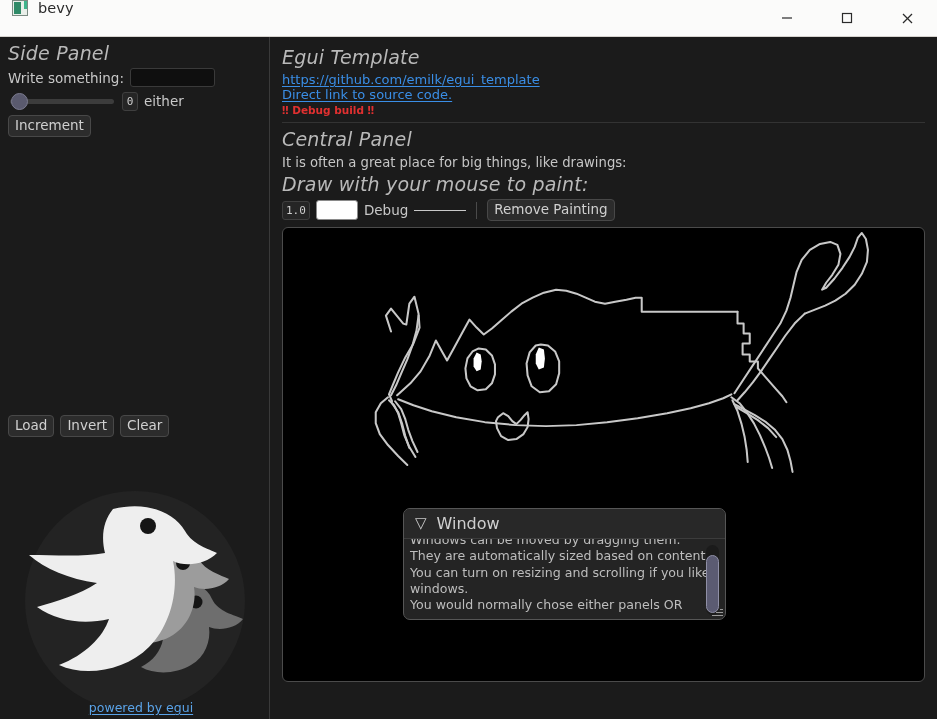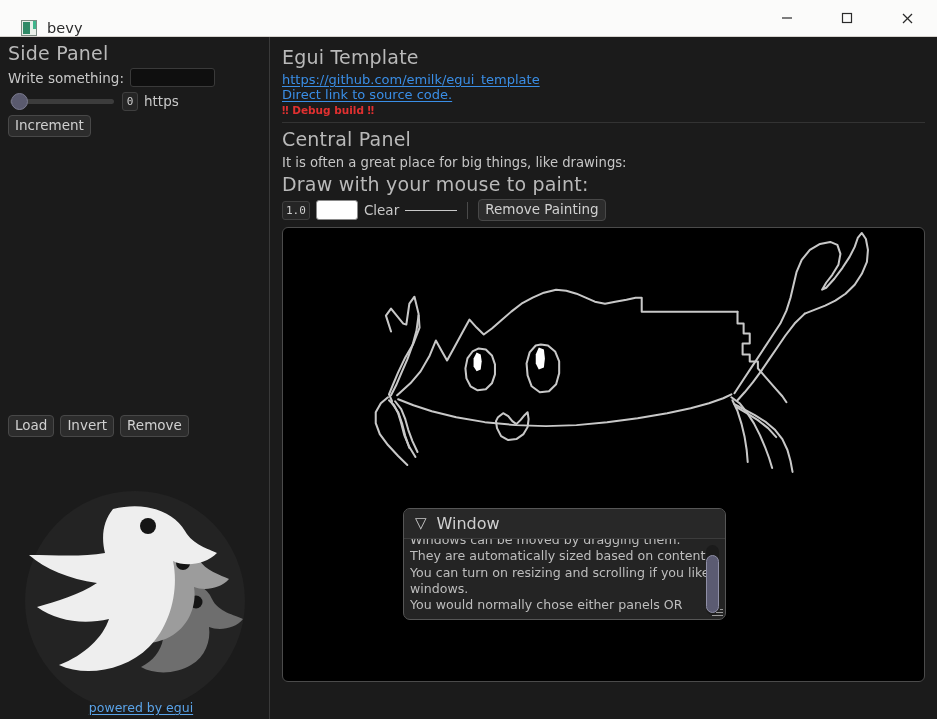--- a/index.html
+++ b/index.html
@@ -15,24 +15,23 @@
     width: 937px; height: 719px;
     position: relative;
     display: flex; flex-direction: column;
     background: #1b1b1b;
   }
 
   #titlebar {
     height: 37px;
     background: #fbfbfa;
     border-bottom: 1px solid #d6d3ce;
-    display: flex; align-items: flex-end;
+    display: flex; align-items: flex-start;
     flex: 0 0 37px;
     position: relative;
-    padding-left: 9px;
   }
   #title-icon {
     width: 16px; height: 16px;
     margin-left: 12px; margin-right: 10px;
     position: relative;
     border: 1px solid #7a8a82;
     background: #e9efe9;
     flex: 0 0 16px;
   }
   #title-icon::before {
@@ -77,20 +76,21 @@
   }
   #sidepanel::after {
     content: ""; position: absolute;
     right: 0; top: 0; bottom: 0; width: 1px;
     background: #3a3a3a;
   }
   .heading {
     font-size: 19px; color: #b9b9b9; font-weight: normal;
     margin-top: 5px; margin-bottom: 4px;
     letter-spacing: .2px;
+    font-style: italic;
   }
   .row { display: flex; align-items: center; gap: 6px; margin-bottom: 4px; }
   .lbl { font-size: 13.5px; color: #c8c8c8; }
 
   .textedit {
     width: 85px; height: 19px;
     background: #0f0f0f;
     border: 1px solid #3a3a3a;
     border-radius: 3px;
   }
@@ -287,31 +287,31 @@
         <span class="lbl">Write something:</span>
         <div class="textedit"></div>
       </div>
 
       <div class="row">
         <div class="slider">
           <div class="track"></div>
           <div class="knob"></div>
         </div>
         <div class="dragvalue">0</div>
-        <span class="lbl">https</span>
+        <span class="lbl">either</span>
       </div>
 
       <div class="row">
         <button class="btn">Increment</button>
       </div>
 
       <div id="sp-buttons">
         <button class="btn">Load</button>
         <button class="btn">Invert</button>
-        <button class="btn">Remove</button>
+        <button class="btn">Clear</button>
       </div>
 
       <div id="bevy-logo-wrap">
         <svg id="bevy-logo" viewBox="0 0 244 244">
           <circle cx="122" cy="122" r="110" fill="#232323"></circle>
 
           <path d="M150 105 C171 98 192 104 199 120 C205 133 222 136 230 140 C222 150 206 152 196 148
                    C198 162 192 178 178 186 C163 195 142 196 128 188 C140 182 148 172 150 160
                    C152 145 146 128 140 118 C143 110 146 107 150 105 Z" fill="#6e6e6e"></path>
           <circle cx="183" cy="123" r="6.5" fill="#151515"></circle>
@@ -344,21 +344,21 @@
         <div class="sep"></div>
 
         <div class="heading">Central Panel</div>
         <div class="p">It is often a great place for big things, like drawings:</div>
 
         <div class="heading" style="margin-top:2px;">Draw with your mouse to paint:</div>
 
         <div class="row" style="margin-top:2px;">
           <div class="dragvalue">1.0</div>
           <div class="colorwell"></div>
-          <span class="lbl">Clear</span>
+          <span class="lbl">Debug</span>
           <div class="strokeline"></div>
           <div class="vsep"></div>
           <button class="btn">Remove Painting</button>
         </div>
 
         <div id="paint-area">
           <svg id="paint-svg" viewBox="0 0 629 455" preserveAspectRatio="none">
             <g fill="none" stroke="#c8c8c8" stroke-width="2" stroke-linecap="round" stroke-linejoin="round">
 
               <path d="M106 104 L101 88 L106 81 L118 96 L121 97 L124 76 L129 69 L133 86 L134 100

